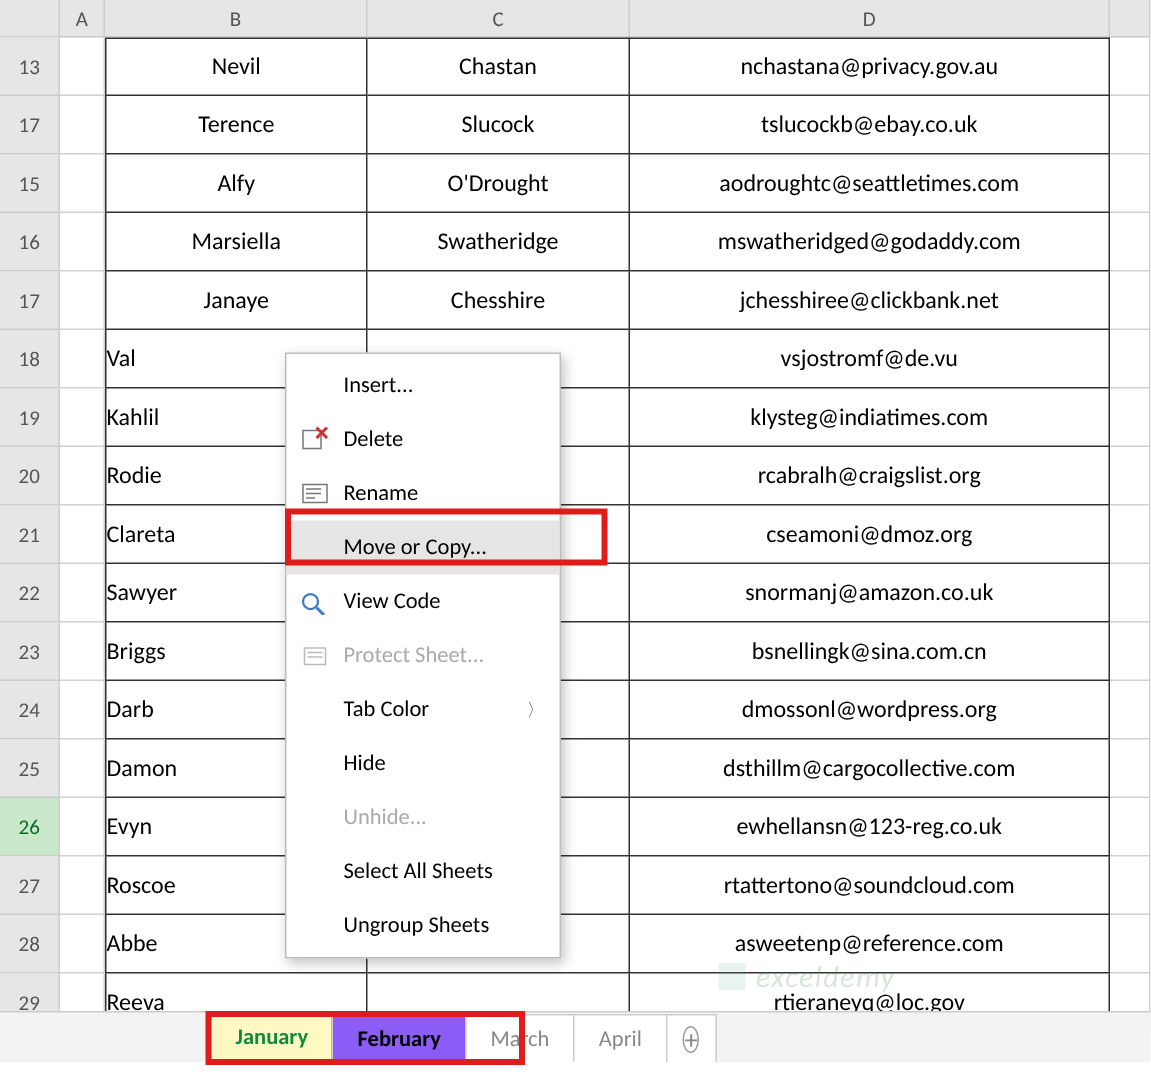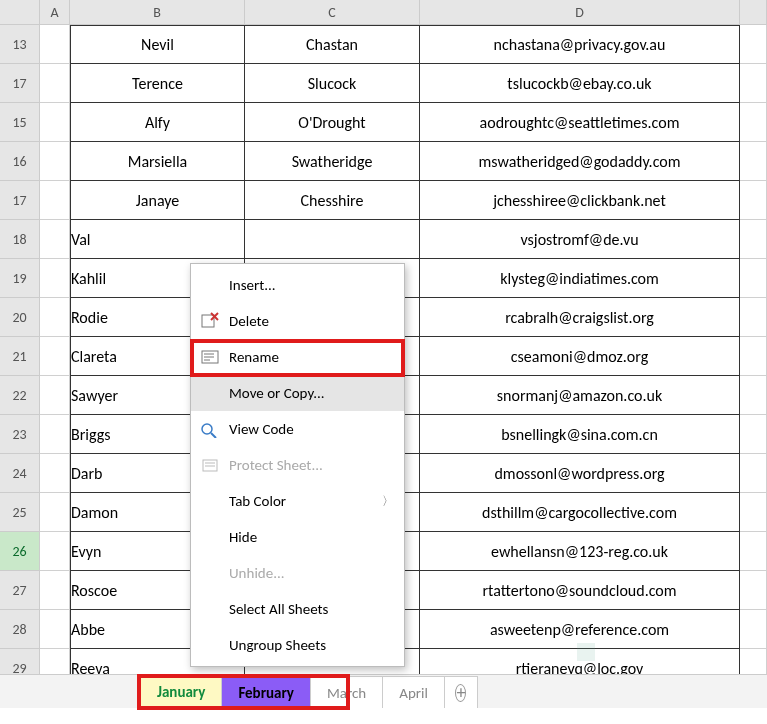--- a/index.html
+++ b/index.html
@@ -26,27 +26,26 @@
   .cD { width: 320px; border: 1px solid #333; border-top: none; border-left: none; }
   .cE { width: 27px; border-bottom: 1px solid #d0d0d0; border-right: 1px solid #d0d0d0; }
   .cC { border-left: none; }
   .cB.truncated { justify-content: flex-start; overflow: hidden; white-space: nowrap; }
   .row:first-child .cB, .row:first-child .cC, .row:first-child .cD { border-top: 1px solid #333; }
 
   
   .ctx {
     position: absolute;
     left: 190px; top: 235px;
-    width: 215px;
+    width: 184px;
     background: #fff;
     border: 1px solid #bcbcbc;
     box-shadow: 2px 3px 8px rgba(0,0,0,0.25);
     z-index: 10;
     padding: 3px 0;
-    margin-top: 28px;
   }
   .ctx-item { display: flex; align-items: center; height: 36px; padding: 0 10px 0 38px; font-size: 15px; cursor: default; position: relative; }
   .ctx-item .ico { position: absolute; left: 8px; width: 22px; height: 22px; display:flex; align-items:center; justify-content:center; }
   .ctx-item.disabled { color: #aaa; }
   .ctx-item.hover { background: #e5e5e5; }
   .ctx-item .arrow { position: absolute; right: 10px; font-size: 12px; color: #666; }
   .ctx-highlight { position:absolute; left:190px; top:339px; width:215px; height:38px; border:4px solid #e01b1b; z-index:20; pointer-events:none; }
 
   
   .tabbar { position: absolute; left:0; right:0; bottom:16px; height:34px; display:flex; align-items:flex-end; padding-left: 140px; border-top: 1px solid #ccc; background:#f3f3f3; }
@@ -288,13 +287,14 @@
   <div class="tab tab-add dim">
       <span>+</span>
     </div>
 </div>
 <div class="tabs-highlight"></div>
 
 <div class="wm">
   <svg width="22" height="22">
       <rect x="2" y="2" width="18" height="18" fill="#6a9" opacity="0.4"></rect>
     </svg>
+  <span>exceldemy</span>
 </div>
 
 </body></html>

